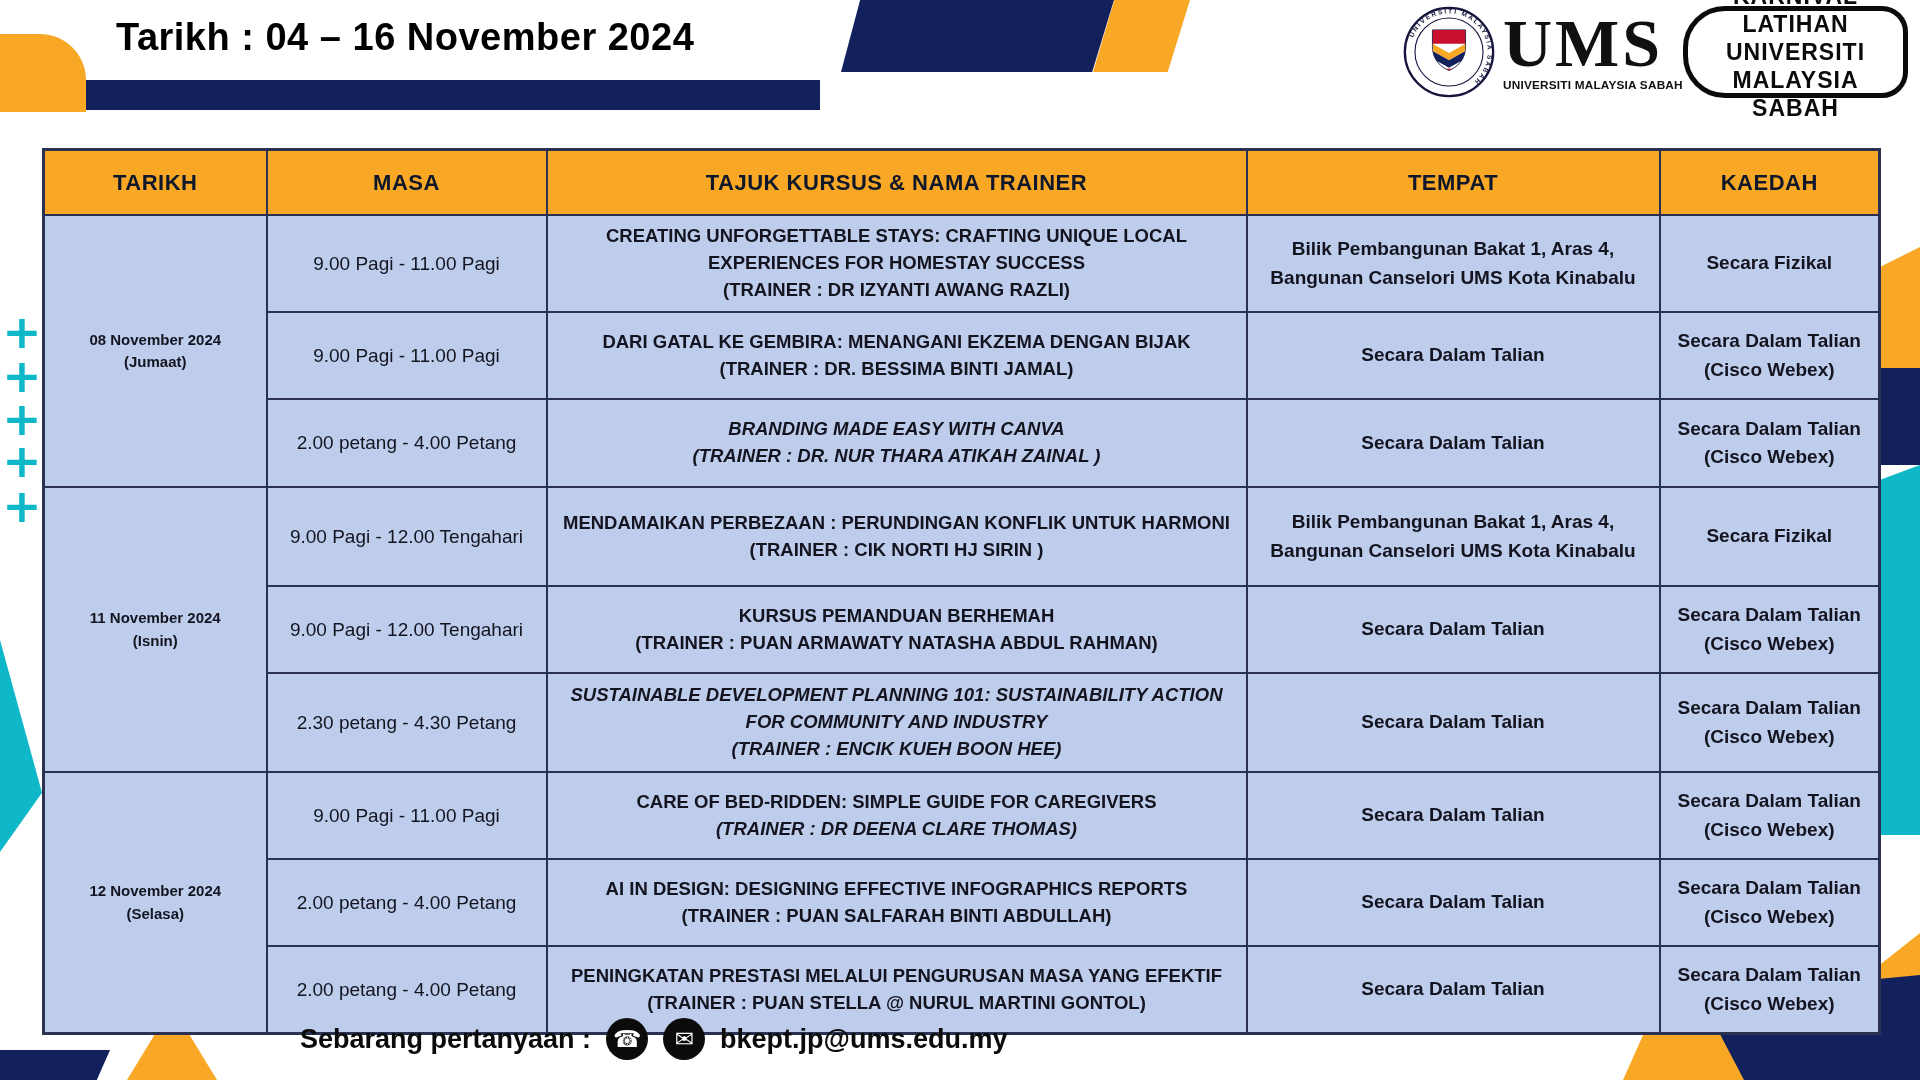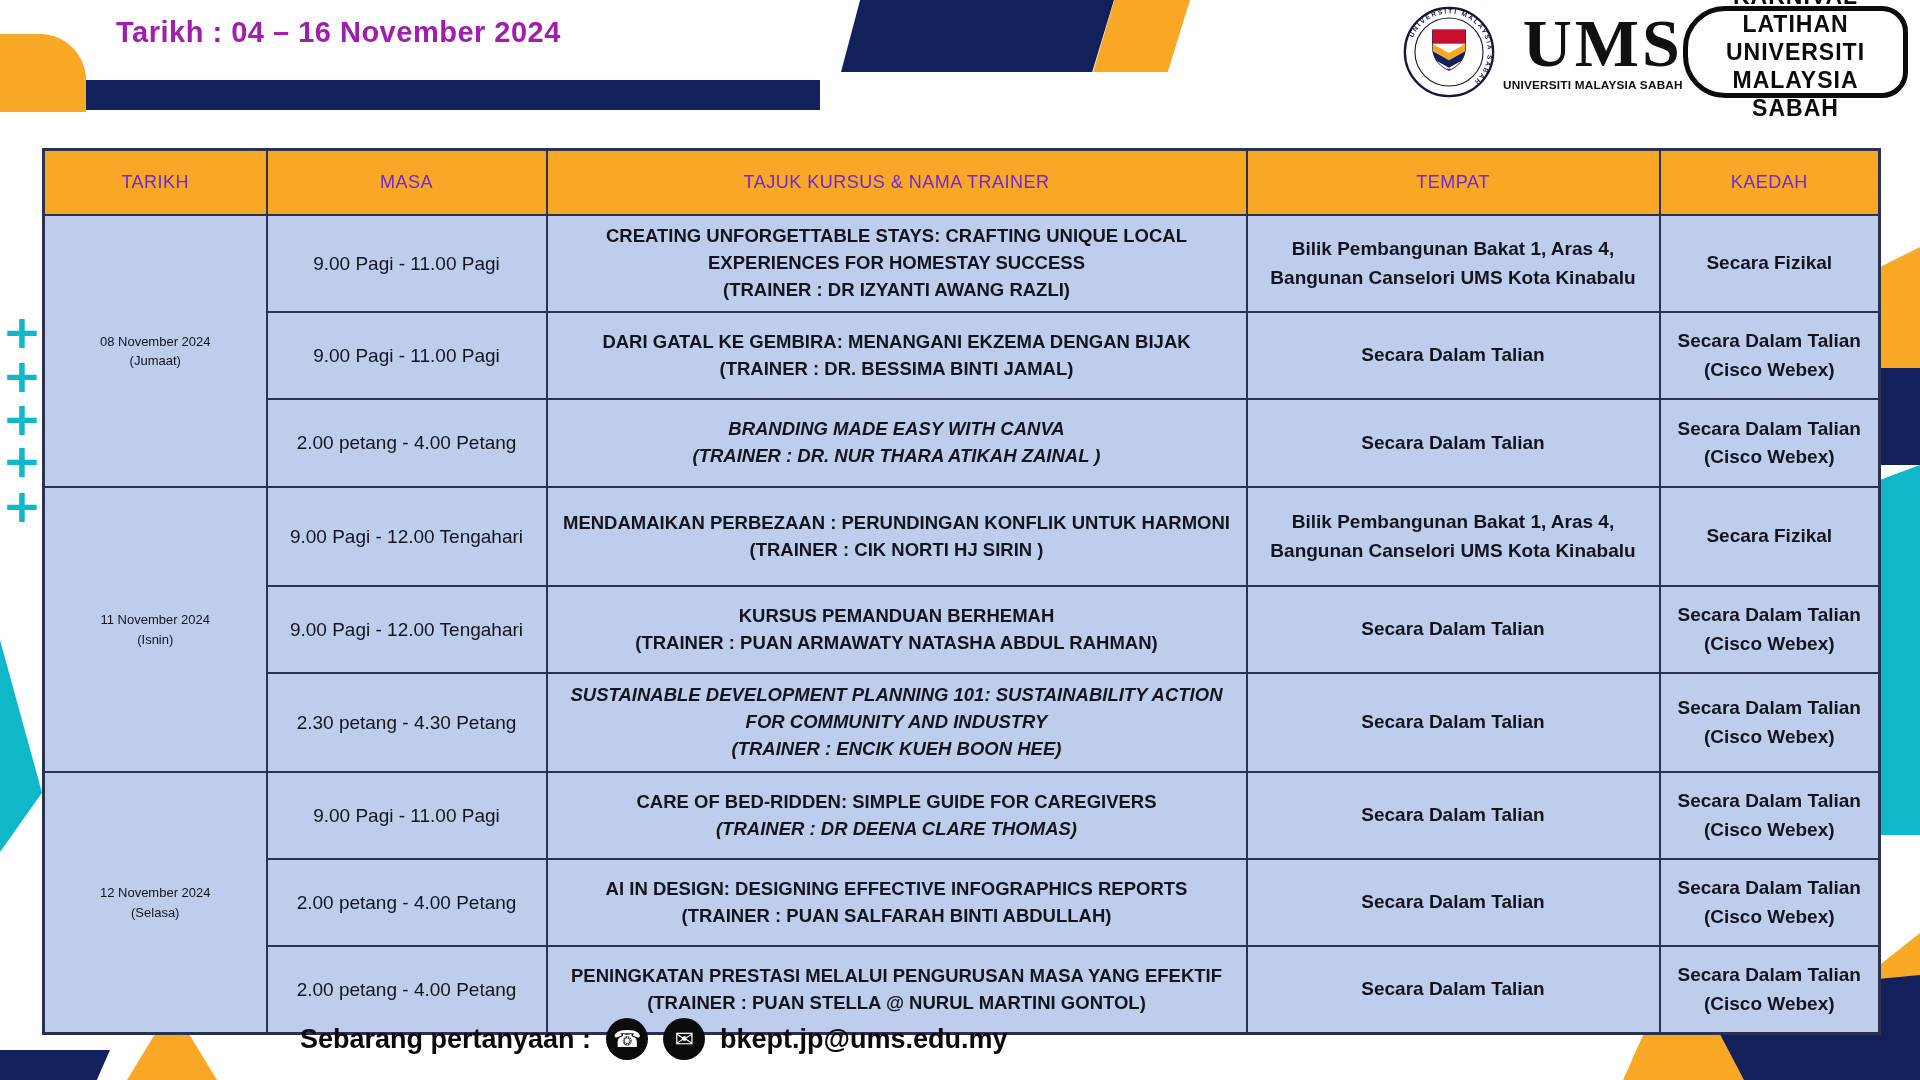--- a/index.html
+++ b/index.html
@@ -24,39 +24,39 @@
         font-family:"DejaVu Sans",sans-serif;font-size:47px;font-weight:900;line-height:40px;text-align:center;}
   
   .bl-navy{left:0;top:1050px;width:110px;height:30px;background:#12205C;clip-path:polygon(0 0,100% 0,88% 100%,0 100%);}
   .bl-orange-tri{left:127px;top:1006px;width:90px;height:74px;background:#F9A826;clip-path:polygon(50% 0,100% 100%,0 100%);}
   .br-orange-tri{left:1623px;top:966px;width:134px;height:114px;background:#F9A826;clip-path:polygon(38% 0,100% 100%,0 100%);}
   .br-orange-quad{left:1854px;top:933px;width:66px;height:90px;background:#F9A826;clip-path:polygon(0 58%,100% 0,100% 100%,28% 100%);}
   .br-navy-poly{left:1700px;top:975px;width:220px;height:105px;background:#12205C;clip-path:polygon(0 20%,100% 0,100% 100%,20% 100%);}
 
   
   .page-title{position:absolute;left:116px;top:16px;z-index:5;
-    font-size:29px;font-weight:800;letter-spacing:.5px;color:#a21caf;}
+    font-size:38px;font-weight:800;letter-spacing:.5px;color:#000000;}
   .logo{position:absolute;left:1403px;top:6px;z-index:5;display:flex;}
   .crest{width:92px;height:92px;}
-  .wordmark-box{margin-left:8px;padding-top:4px;text-align:right;}
+  .wordmark-box{margin-left:8px;padding-top:4px;}
   .wordmark{font-family:"Liberation Serif",serif;font-weight:700;font-size:68px;line-height:66px;color:#101010;letter-spacing:3px;}
   .logo-sub{font-size:11.8px;font-weight:700;letter-spacing:.2px;color:#101010;white-space:nowrap;margin-top:2px;}
   .event-badge{position:absolute;left:1683px;top:6px;width:225px;height:92px;z-index:5;
     border:5px solid #0b0b0b;border-radius:42px 26px 26px 42px;background:#fff;box-sizing:border-box;
     display:flex;flex-direction:column;justify-content:center;align-items:center;
     font-size:23px;font-weight:700;letter-spacing:1px;line-height:1.22;color:#0b0b0b;text-align:center;}
 
   
   .sched-wrap{position:absolute;left:42px;top:148px;z-index:5;}
   table.sched{border-collapse:collapse;table-layout:fixed;width:1836px;background:#BDCDEB;}
   table.sched th,table.sched td{border:2px solid #2B3150;text-align:center;vertical-align:middle;}
   table.sched{border:3px solid #2B3150;}
-  th.hdr{background:#F9A826;color:#6d28d9;font-size:18px;font-weight:400;letter-spacing:.5px;height:61px;}
+  th.hdr{background:#F9A826;color:#0f172a;font-size:22px;font-weight:700;letter-spacing:.5px;height:61px;}
   td{background:#BDCDEB;}
-  td.date{font-size:13px;font-weight:400;line-height:1.5;}
+  td.date{font-size:15px;font-weight:700;line-height:1.5;}
   td.masa{font-size:19px;font-weight:400;padding:4px 6px;}
   td.tajuk{font-size:18.5px;font-weight:700;padding:6px 9px;line-height:1.45;}
   td.tempat{font-size:19px;font-weight:700;padding:0 10px;line-height:1.5;}
   td.kaedah{font-size:19px;font-weight:700;padding:14px 10px;line-height:1.5;}
   .italic{font-style:italic;}
   tr.r1{height:97px;}tr.r2{height:68px;}tr.r3{height:88px;}
   tr.r4{height:99px;}tr.r5{height:75px;}tr.r6{height:99px;}
   tr.r7{height:71px;}tr.r8{height:78px;}tr.r9{height:85px;}
 
   

